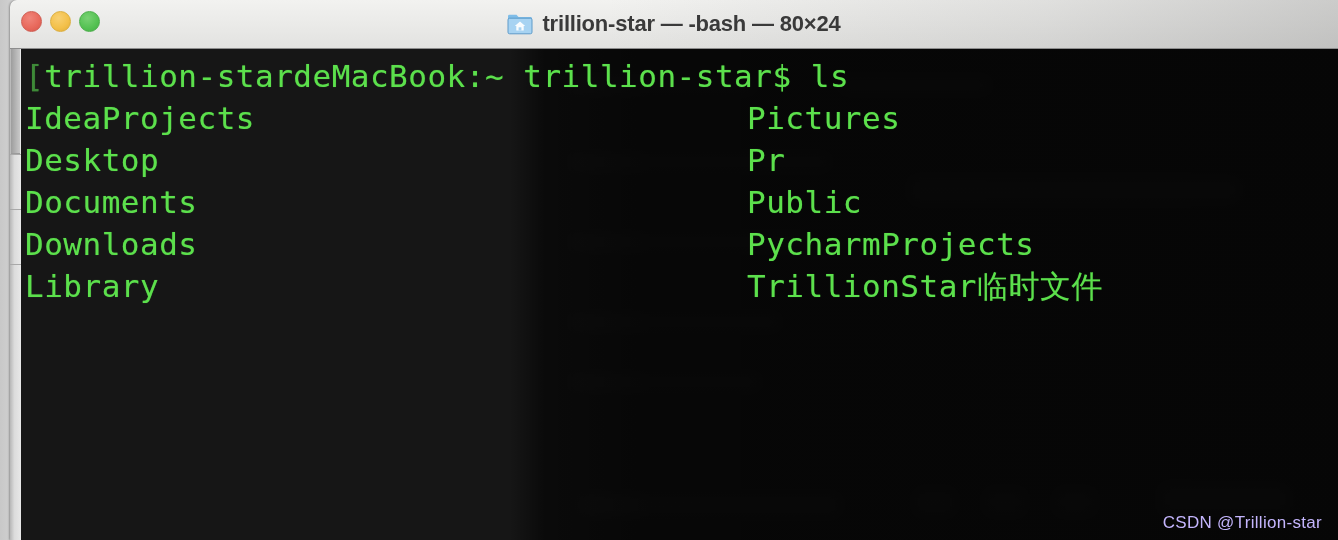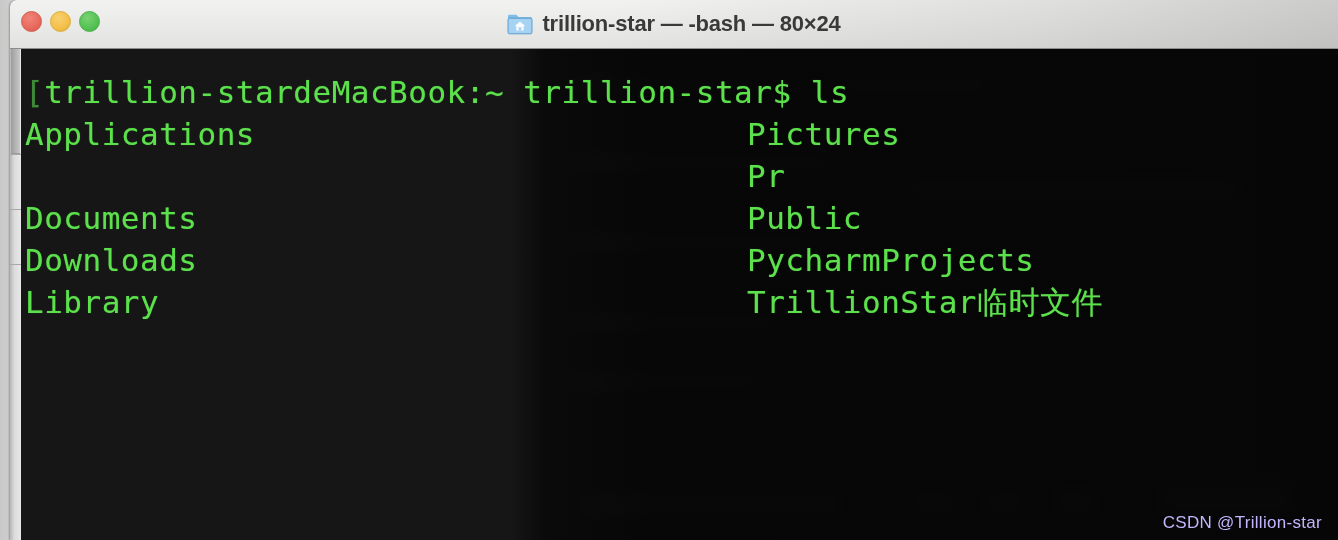--- a/index.html
+++ b/index.html
@@ -144,21 +144,21 @@
     position:absolute; left:0; width:11px; height:1px; background:#a9a9a9;
   }
 
   #screen {
     position: absolute;
     left: 11px;
     top: 0;
     right: 0;
     bottom: 0;
     z-index: 2;
-    padding: 22px 0 0 4px;
+    padding: 6px 0 0 4px;
     box-sizing: border-box;
   }
 
   .line {
     height: 42px;
     line-height: 42px;
     white-space: pre;
     font-family: "DejaVu Sans Mono", "Liberation Mono", monospace;
     font-size: 31px;
     color: #5ce04c;
@@ -227,22 +227,22 @@
 
     <div id="scrollbar">
       <div id="scroll-thumb"></div>
       <div class="scroll-tick" style="top:105px;"></div>
       <div class="scroll-tick" style="top:160px;"></div>
       <div class="scroll-tick" style="top:215px;"></div>
     </div>
 
     <div id="screen">
         <div class="line relrow"><span class="bracket">[</span><span>trillion-stardeMacBook:~ trillion-star$ </span><span>ls</span></div>
-        <div class="line relrow"><span>Applications</span><span class="col2">Pictures</span></div>
-        <div class="line relrow"><span class="col2">Pr</span></div>
+        <div class="line relrow"><span>IdeaProjects</span><span class="col2">Pictures</span></div>
+        <div class="line relrow"><span>Desktop</span><span class="col2">Pr</span></div>
         <div class="line relrow"><span>Documents</span><span class="col2">Public</span></div>
         <div class="line relrow"><span>Downloads</span><span class="col2">PycharmProjects</span></div>
         <div class="line relrow"><span>Library</span><span class="col2">TrillionStar临时文件</span></div>
       </div>
 
     <div id="watermark">CSDN @Trillion-star</div>
   </div>
 </div>
 
 </body></html>

